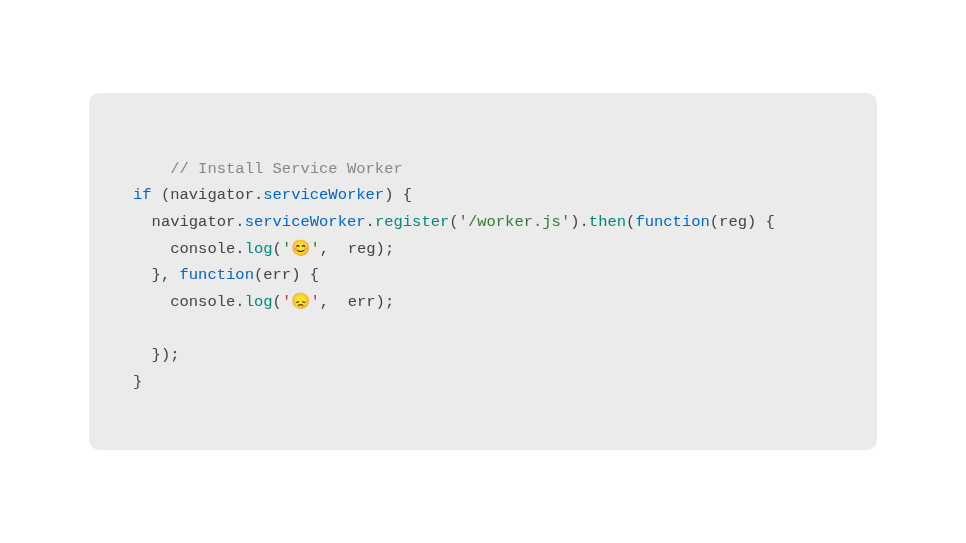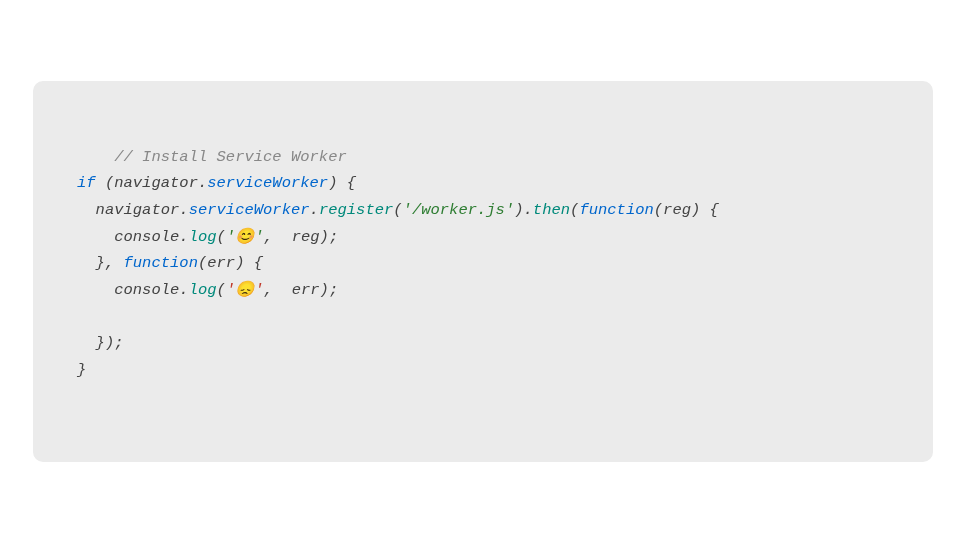--- a/index.html
+++ b/index.html
@@ -14,24 +14,23 @@
       background-color: #ffffff;
       display: flex;
       align-items: center;
       justify-content: center;
       font-family: -apple-system, BlinkMacSystemFont, sans-serif;
     }
 
     .code-card {
       background-color: #ebebeb;
       border-radius: 10px;
-      padding: 36px 44px 52px 44px;
-      width: 900px;
+      padding: 36px 44px 28px 44px;
+      width: 788px;
       min-height: 290px;
-      font-style: italic;
     }
 
     .code-block {
       font-family: 'Courier New', Courier, monospace;
       font-size: 15.5px;
       line-height: 1.72;
       white-space: pre;
     }
 
     .color-comment { color: #888888; }

